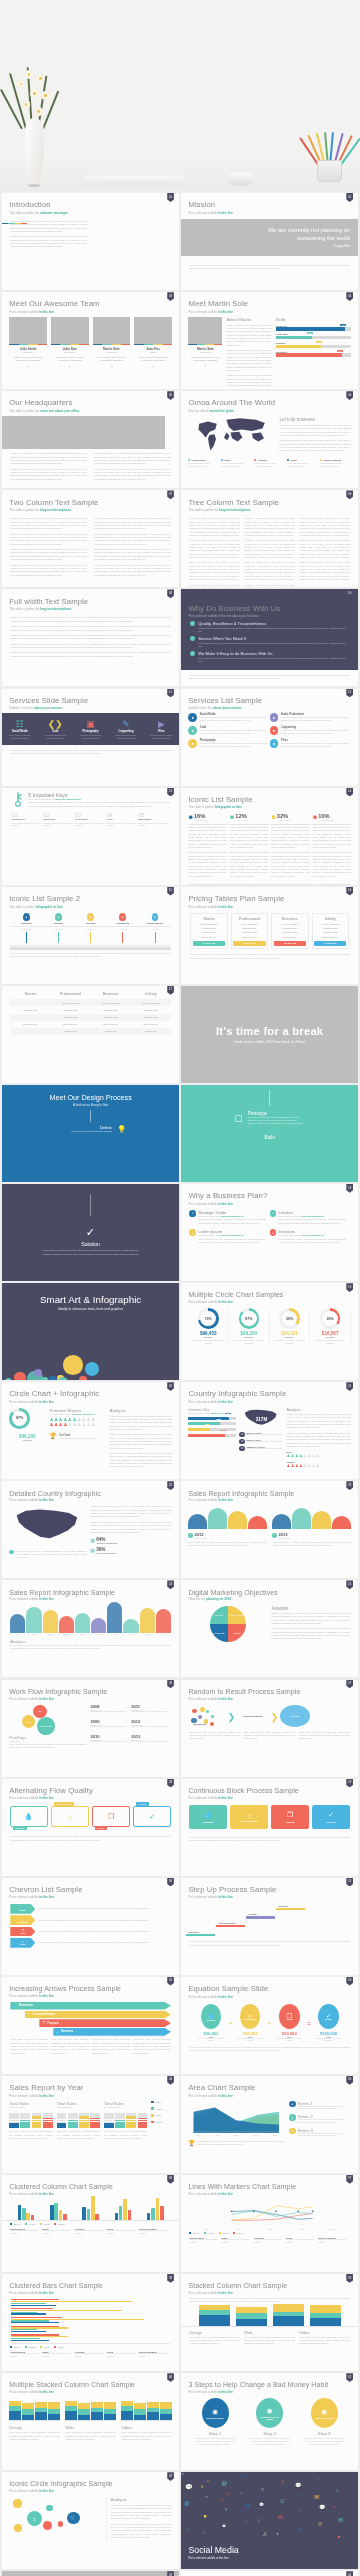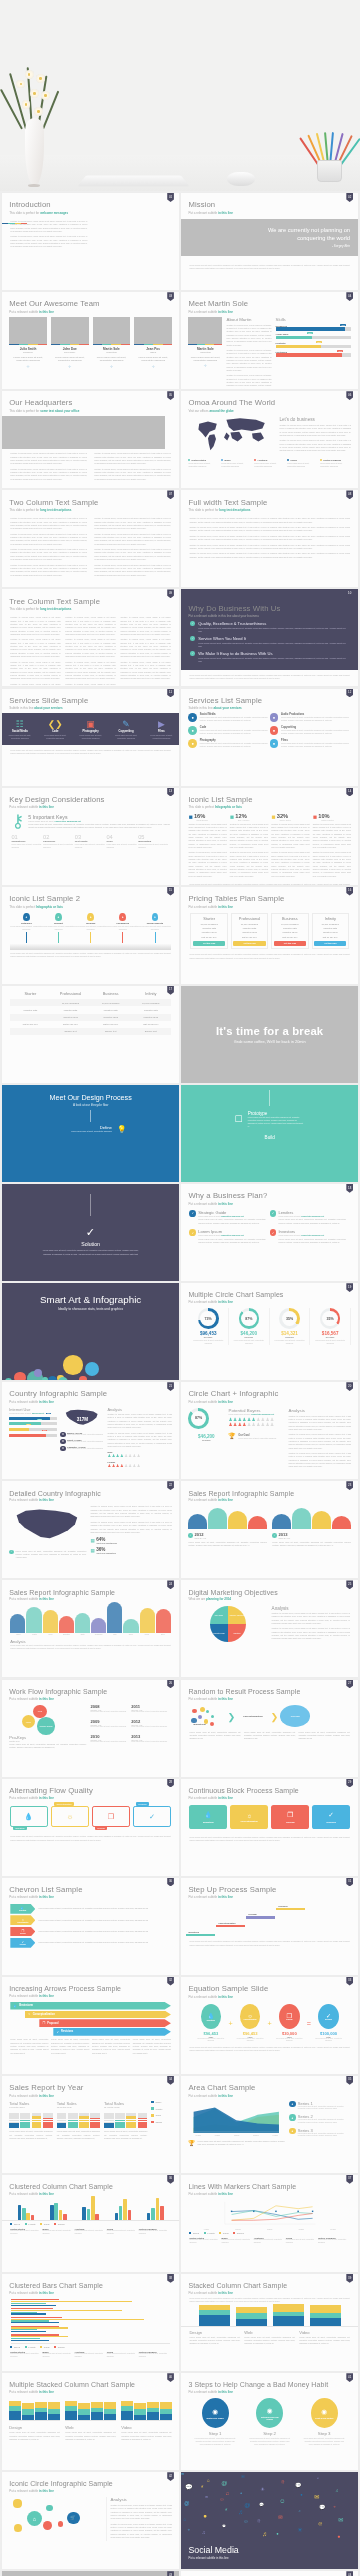--- a/index.html
+++ b/index.html
@@ -385,59 +385,59 @@
             <p style="margin-bottom:2.1px">Contrary to popular belief, Lorem Ipsum is not simply random text. It has roots in a piece of classical Latin literature from 45 BC. There are many variations of passages of Lorem Ipsum available, but the majority have suffered alteration in some form, by injected humour, or randomised words which don't look even slightly believable.</p>
             <p style="margin-bottom:2.1px">Contrary to popular belief, Lorem Ipsum is not simply random text. It has roots in a piece of classical Latin literature from 45 BC. There are many variations of passages of Lorem Ipsum available, but the majority have suffered alteration in some form, by injected humour, or randomised words which don't look even slightly believable.</p>
             <p style="margin-bottom:2.1px">Contrary to popular belief, Lorem Ipsum is not simply random text. It has roots in a piece of classical Latin literature from 45 BC. There are many variations of passages of Lorem Ipsum available, but the majority have suffered alteration in some form, by injected humour, or randomised words which don't look even slightly believable.</p>
             <p style="margin-bottom:2.1px">Contrary to popular belief, Lorem Ipsum is not simply random text. It has roots in a piece of classical Latin literature from 45 BC. There are many variations of passages of Lorem Ipsum available, but the majority have suffered alteration in some form, by injected humour, or randomised words which don't look even slightly believable.</p>
           </div>
         </div>
         <div class="badge">07</div>
       </div>
       <div class="slide">
         <div class="s-head">
+     <div class="s-title">Tree Column Text Sample</div>
+          <div class="s-sub">This slide is perfect for <b>long text descriptions</b></div>
+        </div>
+        <div style="display:flex;gap:4.6px;padding:5.2px 8.2px 0 8.2px">
+          <div class="body-txt" style="flex:1">
+            <p style="margin-bottom:2.1px">Contrary to popular belief, Lorem Ipsum is not simply random text. It has roots in a piece of classical Latin literature from 45 BC. There are many variations of passages of Lorem Ipsum available, but the majority have suffered alteration in some form, by injected humour, or randomised words which don't look even slightly believable.</p>
+            <p style="margin-bottom:2.1px">Contrary to popular belief, Lorem Ipsum is not simply random text. It has roots in a piece of classical Latin literature from 45 BC. There are many variations of passages of Lorem Ipsum available, but the majority have suffered alteration in some form, by injected humour, or randomised words which don't look even slightly believable.</p>
+            <p style="margin-bottom:2.1px">Contrary to popular belief, Lorem Ipsum is not simply random text. It has roots in a piece of classical Latin literature from 45 BC. There are many variations of passages of Lorem Ipsum available, but the majority have suffered alteration in some form, by injected humour, or randomised words which don't look even slightly believable.</p>
+            <p style="margin-bottom:2.1px">Contrary to popular belief, Lorem Ipsum is not simply random text. It has roots in a piece of classical Latin literature from 45 BC. There are many variations of passages of Lorem Ipsum available, but the majority have suffered alteration in some form, by injected humour, or randomised words which don't look even slightly believable.</p>
+          </div>
+          <div class="body-txt" style="flex:1">
+            <p style="margin-bottom:2.1px">Contrary to popular belief, Lorem Ipsum is not simply random text. It has roots in a piece of classical Latin literature from 45 BC. There are many variations of passages of Lorem Ipsum available, but the majority have suffered alteration in some form, by injected humour, or randomised words which don't look even slightly believable.</p>
+            <p style="margin-bottom:2.1px">Contrary to popular belief, Lorem Ipsum is not simply random text. It has roots in a piece of classical Latin literature from 45 BC. There are many variations of passages of Lorem Ipsum available, but the majority have suffered alteration in some form, by injected humour, or randomised words which don't look even slightly believable.</p>
+            <p style="margin-bottom:2.1px">Contrary to popular belief, Lorem Ipsum is not simply random text. It has roots in a piece of classical Latin literature from 45 BC. There are many variations of passages of Lorem Ipsum available, but the majority have suffered alteration in some form, by injected humour, or randomised words which don't look even slightly believable.</p>
+            <p style="margin-bottom:2.1px">Contrary to popular belief, Lorem Ipsum is not simply random text. It has roots in a piece of classical Latin literature from 45 BC. There are many variations of passages of Lorem Ipsum available, but the majority have suffered alteration in some form, by injected humour, or randomised words which don't look even slightly believable.</p>
+          </div>
+          <div class="body-txt" style="flex:1">
+            <p style="margin-bottom:2.1px">Contrary to popular belief, Lorem Ipsum is not simply random text. It has roots in a piece of classical Latin literature from 45 BC. There are many variations of passages of Lorem Ipsum available, but the majority have suffered alteration in some form, by injected humour, or randomised words which don't look even slightly believable.</p>
+            <p style="margin-bottom:2.1px">Contrary to popular belief, Lorem Ipsum is not simply random text. It has roots in a piece of classical Latin literature from 45 BC. There are many variations of passages of Lorem Ipsum available, but the majority have suffered alteration in some form, by injected humour, or randomised words which don't look even slightly believable.</p>
+            <p style="margin-bottom:2.1px">Contrary to popular belief, Lorem Ipsum is not simply random text. It has roots in a piece of classical Latin literature from 45 BC. There are many variations of passages of Lorem Ipsum available, but the majority have suffered alteration in some form, by injected humour, or randomised words which don't look even slightly believable.</p>
+          </div>
+        </div>
+        <div class="badge">09</div>
+      </div>
+      <div class="slide">
+        <div class="s-head">
      <div class="s-title">Full width Text Sample</div>
           <div class="s-sub">This slide is perfect for <b>long text descriptions</b></div>
         </div>
         <div class="body-txt" style="padding:5.2px 8.2px 0 8.2px">
           <p style="margin-bottom:2.1px">Contrary to popular belief, Lorem Ipsum is not simply random text. It has roots in a piece of classical Latin literature from 45 BC. There are many variations of passages of Lorem Ipsum available, but the majority have suffered alteration in some form, by injected humour, or randomised words which don't look even slightly believable.</p>
           <p style="margin-bottom:2.1px">Contrary to popular belief, Lorem Ipsum is not simply random text. It has roots in a piece of classical Latin literature from 45 BC. There are many variations of passages of Lorem Ipsum available, but the majority have suffered alteration in some form, by injected humour, or randomised words which don't look even slightly believable.</p>
           <p style="margin-bottom:2.1px">Contrary to popular belief, Lorem Ipsum is not simply random text. It has roots in a piece of classical Latin literature from 45 BC. There are many variations of passages of Lorem Ipsum available, but the majority have suffered alteration in some form, by injected humour, or randomised words which don't look even slightly believable.</p>
           <p style="margin-bottom:2.1px">Contrary to popular belief, Lorem Ipsum is not simply random text. It has roots in a piece of classical Latin literature from 45 BC. There are many variations of passages of Lorem Ipsum available, but the majority have suffered alteration in some form, by injected humour, or randomised words which don't look even slightly believable.</p>
           <p style="margin-bottom:2.1px">Contrary to popular belief, Lorem Ipsum is not simply random text. It has roots in a piece of classical Latin literature from 45 BC. There are many variations of passages of Lorem Ipsum available, but the majority have suffered alteration in some form, by injected humour, or randomised words which don't look even slightly believable.</p>
         </div>
         <div class="badge">08</div>
       </div>
       <div class="slide">
-        <div class="s-head">
-     <div class="s-title">Tree Column Text Sample</div>
-          <div class="s-sub">This slide is perfect for <b>long text descriptions</b></div>
-        </div>
-        <div style="display:flex;gap:4.6px;padding:5.2px 8.2px 0 8.2px">
-          <div class="body-txt" style="flex:1">
-            <p style="margin-bottom:2.1px">Contrary to popular belief, Lorem Ipsum is not simply random text. It has roots in a piece of classical Latin literature from 45 BC. There are many variations of passages of Lorem Ipsum available, but the majority have suffered alteration in some form, by injected humour, or randomised words which don't look even slightly believable.</p>
-            <p style="margin-bottom:2.1px">Contrary to popular belief, Lorem Ipsum is not simply random text. It has roots in a piece of classical Latin literature from 45 BC. There are many variations of passages of Lorem Ipsum available, but the majority have suffered alteration in some form, by injected humour, or randomised words which don't look even slightly believable.</p>
-            <p style="margin-bottom:2.1px">Contrary to popular belief, Lorem Ipsum is not simply random text. It has roots in a piece of classical Latin literature from 45 BC. There are many variations of passages of Lorem Ipsum available, but the majority have suffered alteration in some form, by injected humour, or randomised words which don't look even slightly believable.</p>
-            <p style="margin-bottom:2.1px">Contrary to popular belief, Lorem Ipsum is not simply random text. It has roots in a piece of classical Latin literature from 45 BC. There are many variations of passages of Lorem Ipsum available, but the majority have suffered alteration in some form, by injected humour, or randomised words which don't look even slightly believable.</p>
-          </div>
-          <div class="body-txt" style="flex:1">
-            <p style="margin-bottom:2.1px">Contrary to popular belief, Lorem Ipsum is not simply random text. It has roots in a piece of classical Latin literature from 45 BC. There are many variations of passages of Lorem Ipsum available, but the majority have suffered alteration in some form, by injected humour, or randomised words which don't look even slightly believable.</p>
-            <p style="margin-bottom:2.1px">Contrary to popular belief, Lorem Ipsum is not simply random text. It has roots in a piece of classical Latin literature from 45 BC. There are many variations of passages of Lorem Ipsum available, but the majority have suffered alteration in some form, by injected humour, or randomised words which don't look even slightly believable.</p>
-            <p style="margin-bottom:2.1px">Contrary to popular belief, Lorem Ipsum is not simply random text. It has roots in a piece of classical Latin literature from 45 BC. There are many variations of passages of Lorem Ipsum available, but the majority have suffered alteration in some form, by injected humour, or randomised words which don't look even slightly believable.</p>
-            <p style="margin-bottom:2.1px">Contrary to popular belief, Lorem Ipsum is not simply random text. It has roots in a piece of classical Latin literature from 45 BC. There are many variations of passages of Lorem Ipsum available, but the majority have suffered alteration in some form, by injected humour, or randomised words which don't look even slightly believable.</p>
-          </div>
-          <div class="body-txt" style="flex:1">
-            <p style="margin-bottom:2.1px">Contrary to popular belief, Lorem Ipsum is not simply random text. It has roots in a piece of classical Latin literature from 45 BC. There are many variations of passages of Lorem Ipsum available, but the majority have suffered alteration in some form, by injected humour, or randomised words which don't look even slightly believable.</p>
-            <p style="margin-bottom:2.1px">Contrary to popular belief, Lorem Ipsum is not simply random text. It has roots in a piece of classical Latin literature from 45 BC. There are many variations of passages of Lorem Ipsum available, but the majority have suffered alteration in some form, by injected humour, or randomised words which don't look even slightly believable.</p>
-            <p style="margin-bottom:2.1px">Contrary to popular belief, Lorem Ipsum is not simply random text. It has roots in a piece of classical Latin literature from 45 BC. There are many variations of passages of Lorem Ipsum available, but the majority have suffered alteration in some form, by injected humour, or randomised words which don't look even slightly believable.</p>
-          </div>
-        </div>
-        <div class="badge">09</div>
-      </div>
-      <div class="slide">
         <div style="background:#4b4a63;padding:7.2px 0 6.2px 0;margin:0px">
           <div class="s-head" style="color:#fff">
      <div class="s-title">Why Do Business With Us</div>
             <div class="s-sub">Put a relevant subtitle in this line about your business</div>
           </div>
           <div style="display:flex;gap:3.1px;padding:2.6px 9.3px 0 9.3px">
    <div style="width:4.6px;height:4.6px;border-radius:50%;background:#5fc9b7;color:#fff;font-size:2.6px;display:flex;align-items:center;justify-content:center;flex:none">✓</div>
    <div>
               <div style="font-size:4.1px;color:#e8e6f2;font-weight:300">Quality, Excellence &amp; Trustworthiness</div>
    <div style="font-size:1.9px;color:#b4b0c9;line-height:1.7;margin-top:1px">Lorem ipsum dolor sit amet, consectetur adipiscing elit. Curabitur elementum posuere pretium. Quisque nibh dolor, dignissim ac dignissim ut, luctus ac urna. Aliquam aliquet non mas</div>
@@ -541,24 +541,20 @@
    <div class="ico-circle" style="background:#4ab4e0">●</div>
    <div style="flex:1">
               <div style="font-size:2.6px;font-weight:700;color:#666">Films</div>
    <div style="font-size:1.8px;color:#c0c0c0;line-height:1.7">Lorem ipsum dolor sit amet, consectetur adipiscing elit. Curabitur elementum posuere pretium. Quisque nibh dolor, dignissim ac dignissim ut, luctus ac</div>
             </div>
           </div>
         </div>
         <div class="badge">12</div>
       </div>
       <div class="slide">
-        <div class="s-head">
-     <div class="s-title">Key Design Considerations</div>
-          <div class="s-sub">Put a relevant subtitle <b>in this line</b></div>
-        </div>
         <div style="display:flex;gap:4.1px;padding:4.1px 9.3px 0 9.3px;align-items:flex-start">
    <div style="font-size:17.5px;color:#5fc9b7;line-height:.8">⚷</div>
    <div style="flex:1">
             <div style="font-size:5.2px;color:#8c8c8c;font-weight:300">5 Important Keys</div>
    <div style="font-size:2.1px;color:#bbb">Lorem ipsum dolor sit amet, <b style="color:#3fae9c">consectetur adipiscing elit</b></div>
    <div class="body-txt" style="margin-top:1.5px">Lorem ipsum dolor sit amet, consectetur adipiscing elit. Curabitur elementum posuere pretium. Quisque nibh dolor, dignissim ac dignissim ut, luctus ac urna. Aliquam aliquet non massa quis tincidunt. Mauris ullamcorper justo tristique dui posuere tincidunt. In nec lacus laoreet orci varius imperdiet ut amet in augue.</div>
           </div>
         </div>
    <div style="display:flex;padding:4.1px 9.3px 0 9.3px">
           <div style="flex:1">
@@ -920,20 +916,57 @@
             </div>
    <div style="font-size:4.6px;font-weight:700;color:#f0695a;margin-top:2.6px">$16,567</div>
    <div style="font-size:2.1px;font-weight:700;color:#888">Revenue</div>
    <div style="font-size:1.7px;color:#c5c5c5;line-height:1.7;margin-top:1px;padding:0 2.6px">Lorem ipsum dolor sit amet, consectetur adipiscing</div>
           </div>
         </div>
         <div class="badge">19</div>
       </div>
       <div class="slide">
         <div class="s-head">
+     <div class="s-title">Circle Chart + Infographic</div>
+          <div class="s-sub">Put a relevant subtitle <b>in this line</b></div>
+        </div>
+        <div style="display:flex;padding:4.1px 7.2px 0 7.2px;gap:4.1px">
+   <div style="width:36px;text-align:center">
+            <div style="width:20.6px;height:20.6px;border-radius:50%;background:conic-gradient(#5fc9b7 0 313.2deg,#eceff0 313.2deg 360deg);display:flex;align-items:center;justify-content:center">
+    <div style="width:15.5px;height:15.5px;border-radius:50%;background:#fcfcfc;display:flex;align-items:center;justify-content:center;font-size:3.6px;font-weight:700;color:#555">87%</div>
+            </div>
+   <div style="font-size:4.6px;font-weight:700;color:#5fc9b7;margin-top:5.2px">$46,200</div>
+   <div style="font-size:2.1px;font-weight:700;color:#888">Revenue</div>
+          </div>
+   <div style="width:56px">
+            <div style="font-size:4.4px;color:#999;font-weight:300">Potential Buyers</div>
+   <div style="font-size:1.8px;color:#c0c0c0">Lorem ipsum dolor sit amet, <b style="color:#3fae9c">consectetur adipiscing elit.</b></div>
+   <div style="margin-top:2.1px;font-size:4.6px;letter-spacing:0.5px;color:#5fc9b7">♟♟♟♟♟♟<span style="color:#dcdcdc">♟♟♟♟</span></div>
+   <div style="font-size:4.6px;letter-spacing:0.5px;color:#f0695a">♟♟♟♟<span style="color:#dcdcdc">♟♟♟♟♟♟</span></div>
+   <div style="display:flex;gap:2.1px;margin-top:5.2px;align-items:center">
+              <span style="font-size:6.2px;color:#5fc9b7">🏆</span>
+   <div>
+                <div style="font-size:2.6px;font-weight:700;color:#777">Our Goal</div>
+   <div style="font-size:1.7px;color:#c5c5c5">Lorem ipsum dolor sit amet, consectetur adipiscing</div>
+              </div>
+            </div>
+          </div>
+   <div style="flex:1">
+            <div style="font-size:4.4px;color:#999;font-weight:300">Analysis</div>
+   <div class="body-txt" style="margin-top:1.5px">
+              <p style="margin-bottom:2.1px">Contrary to popular belief, Lorem Ipsum is not simply random text. It has roots in a piece of classical Latin literature from 45 BC. There are many variations of passages of Lorem Ipsum available, but the majority have suffered alteration in some form, by injected humour, or randomised words which don't look even slightly believable.</p>
+              <p style="margin-bottom:2.1px">Contrary to popular belief, Lorem Ipsum is not simply random text. It has roots in a piece of classical Latin literature from 45 BC. There are many variations of passages of Lorem Ipsum available, but the majority have suffered alteration in some form, by injected humour, or randomised words which don't look even slightly believable.</p>
+              <p style="margin-bottom:2.1px">Contrary to popular belief, Lorem Ipsum is not simply random text. It has roots in a piece of classical Latin literature from 45 BC. There are many variations of passages of Lorem Ipsum available, but the majority have suffered alteration in some form, by injected humour, or randomised words which don't look even slightly believable.</p>
+            </div>
+          </div>
+        </div>
+        <div class="badge">20</div>
+      </div>
+      <div class="slide">
+        <div class="s-head">
      <div class="s-title">Country Infographic Sample</div>
           <div class="s-sub">Put a relevant subtitle <b>in this line</b></div>
         </div>
         <div style="display:flex;padding:3.1px 7.2px 0 7.2px;gap:3.1px">
    <div style="width:48px">
             <div style="font-size:3.9px;color:#999;font-weight:300">Internet Use</div>
    <div style="font-size:1.8px;color:#c0c0c0;margin-bottom:2.6px">Lorem ipsum dolor sit amet, <b style="color:#3fae9c">adipiscing elit.</b></div>
    <div style="display:flex;margin-top:2.6px">
               <div class="pillbg" style="height:3.1px">
    <div class="pill" style="height:3.1px;width:85%;background:#2273ab"></div>
@@ -996,57 +1029,20 @@
               <div style="font-size:2.3px;font-weight:700;color:#666">Male</div>
    <div style="font-size:4.1px;letter-spacing:0.5px;color:#5fc9b7">♟♟♟♟<span style="color:#dcdcdc">♟♟♟♟</span></div>
             </div>
             <div style="margin-top:2.6px">
               <div style="font-size:2.3px;font-weight:700;color:#666">Female</div>
    <div style="font-size:4.1px;letter-spacing:0.5px;color:#f0695a">♟♟♟♟<span style="color:#dcdcdc">♟♟♟♟</span></div>
             </div>
           </div>
         </div>
         <div class="badge">21</div>
-      </div>
-      <div class="slide">
-        <div class="s-head">
-     <div class="s-title">Circle Chart + Infographic</div>
-          <div class="s-sub">Put a relevant subtitle <b>in this line</b></div>
-        </div>
-        <div style="display:flex;padding:4.1px 7.2px 0 7.2px;gap:4.1px">
-   <div style="width:36px;text-align:center">
-            <div style="width:20.6px;height:20.6px;border-radius:50%;background:conic-gradient(#5fc9b7 0 313.2deg,#eceff0 313.2deg 360deg);display:flex;align-items:center;justify-content:center">
-    <div style="width:15.5px;height:15.5px;border-radius:50%;background:#fcfcfc;display:flex;align-items:center;justify-content:center;font-size:3.6px;font-weight:700;color:#555">87%</div>
-            </div>
-   <div style="font-size:4.6px;font-weight:700;color:#5fc9b7;margin-top:5.2px">$46,200</div>
-   <div style="font-size:2.1px;font-weight:700;color:#888">Revenue</div>
-          </div>
-   <div style="width:56px">
-            <div style="font-size:4.4px;color:#999;font-weight:300">Potential Buyers</div>
-   <div style="font-size:1.8px;color:#c0c0c0">Lorem ipsum dolor sit amet, <b style="color:#3fae9c">consectetur adipiscing elit.</b></div>
-   <div style="margin-top:2.1px;font-size:4.6px;letter-spacing:0.5px;color:#5fc9b7">♟♟♟♟♟♟<span style="color:#dcdcdc">♟♟♟♟</span></div>
-   <div style="font-size:4.6px;letter-spacing:0.5px;color:#f0695a">♟♟♟♟<span style="color:#dcdcdc">♟♟♟♟♟♟</span></div>
-   <div style="display:flex;gap:2.1px;margin-top:5.2px;align-items:center">
-              <span style="font-size:6.2px;color:#5fc9b7">🏆</span>
-   <div>
-                <div style="font-size:2.6px;font-weight:700;color:#777">Our Goal</div>
-   <div style="font-size:1.7px;color:#c5c5c5">Lorem ipsum dolor sit amet, consectetur adipiscing</div>
-              </div>
-            </div>
-          </div>
-   <div style="flex:1">
-            <div style="font-size:4.4px;color:#999;font-weight:300">Analysis</div>
-   <div class="body-txt" style="margin-top:1.5px">
-              <p style="margin-bottom:2.1px">Contrary to popular belief, Lorem Ipsum is not simply random text. It has roots in a piece of classical Latin literature from 45 BC. There are many variations of passages of Lorem Ipsum available, but the majority have suffered alteration in some form, by injected humour, or randomised words which don't look even slightly believable.</p>
-              <p style="margin-bottom:2.1px">Contrary to popular belief, Lorem Ipsum is not simply random text. It has roots in a piece of classical Latin literature from 45 BC. There are many variations of passages of Lorem Ipsum available, but the majority have suffered alteration in some form, by injected humour, or randomised words which don't look even slightly believable.</p>
-              <p style="margin-bottom:2.1px">Contrary to popular belief, Lorem Ipsum is not simply random text. It has roots in a piece of classical Latin literature from 45 BC. There are many variations of passages of Lorem Ipsum available, but the majority have suffered alteration in some form, by injected humour, or randomised words which don't look even slightly believable.</p>
-            </div>
-          </div>
-        </div>
-        <div class="badge">20</div>
       </div>
       <div class="slide">
         <div class="s-head">
      <div class="s-title sm">Detailed Country Infographic</div>
           <div class="s-sub">Put a relevant subtitle <b>in this line</b></div>
         </div>
         <div style="display:flex;padding:3.1px 7.2px 0 7.2px;gap:4.1px">
    <div style="width:77px"><svg viewBox="0 0 120 70" width="77" height="40">
   <path fill="#474765" d="M6 18 L22 10 L46 8 L74 10 L98 14 L112 22 L108 34 L96 44 L80 52 L64 58 L48 56 L34 48 L20 40 L10 30 Z"></path>
             </svg>

